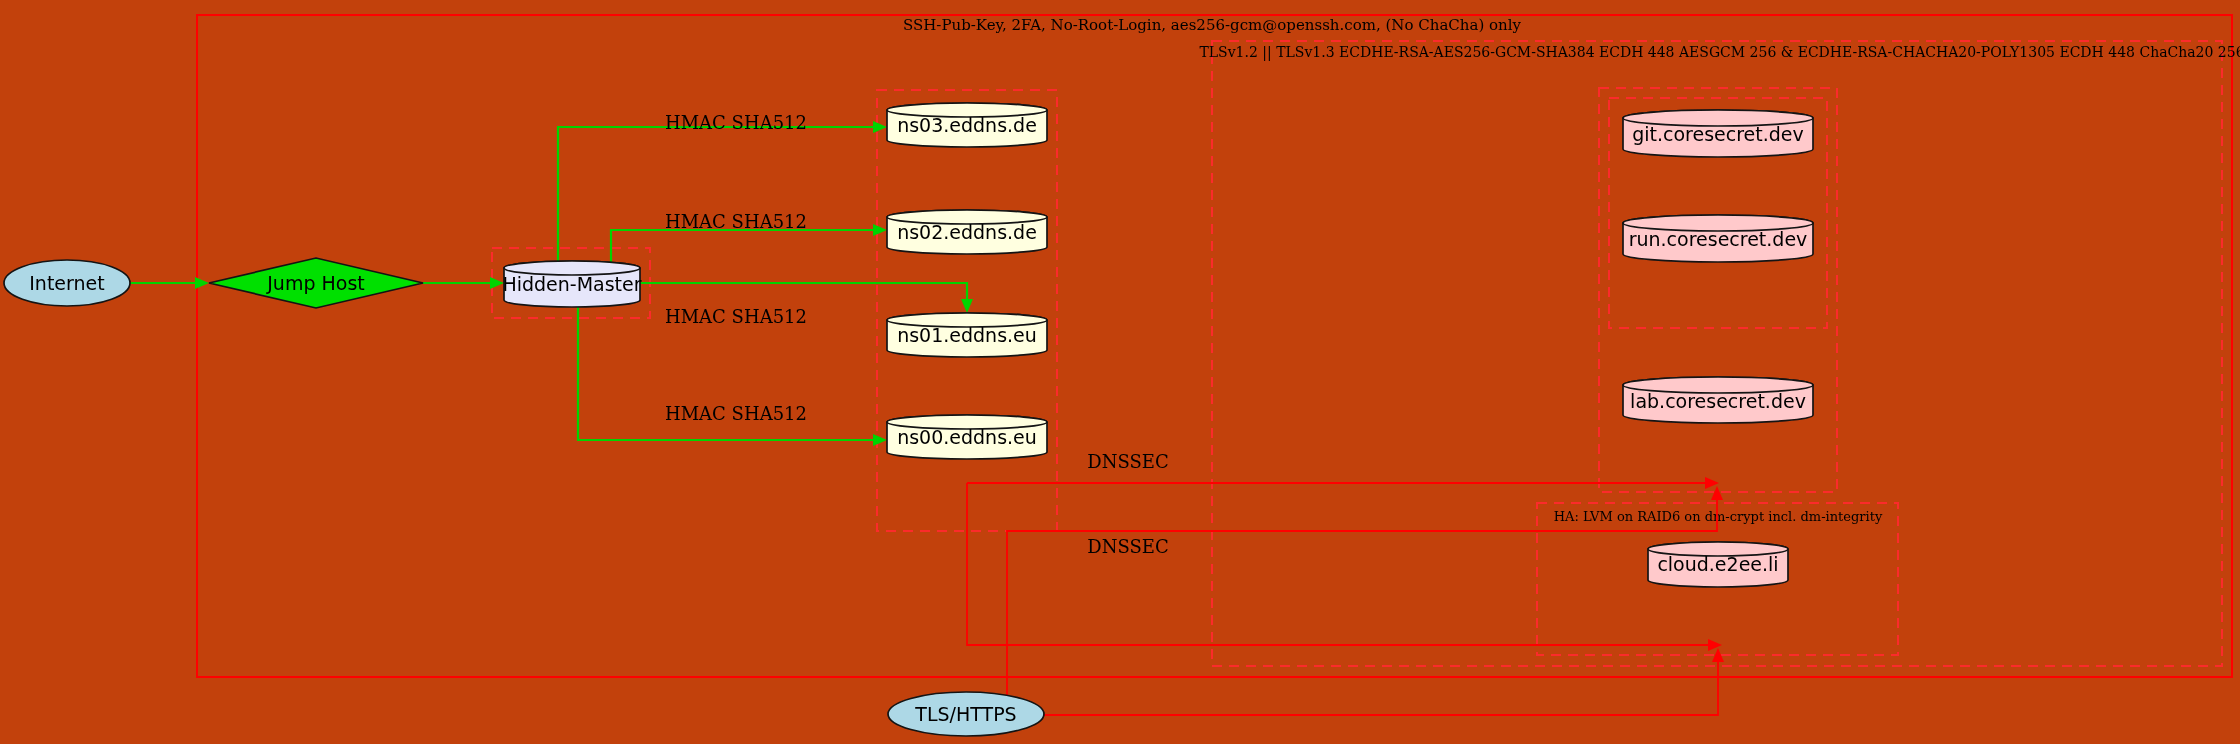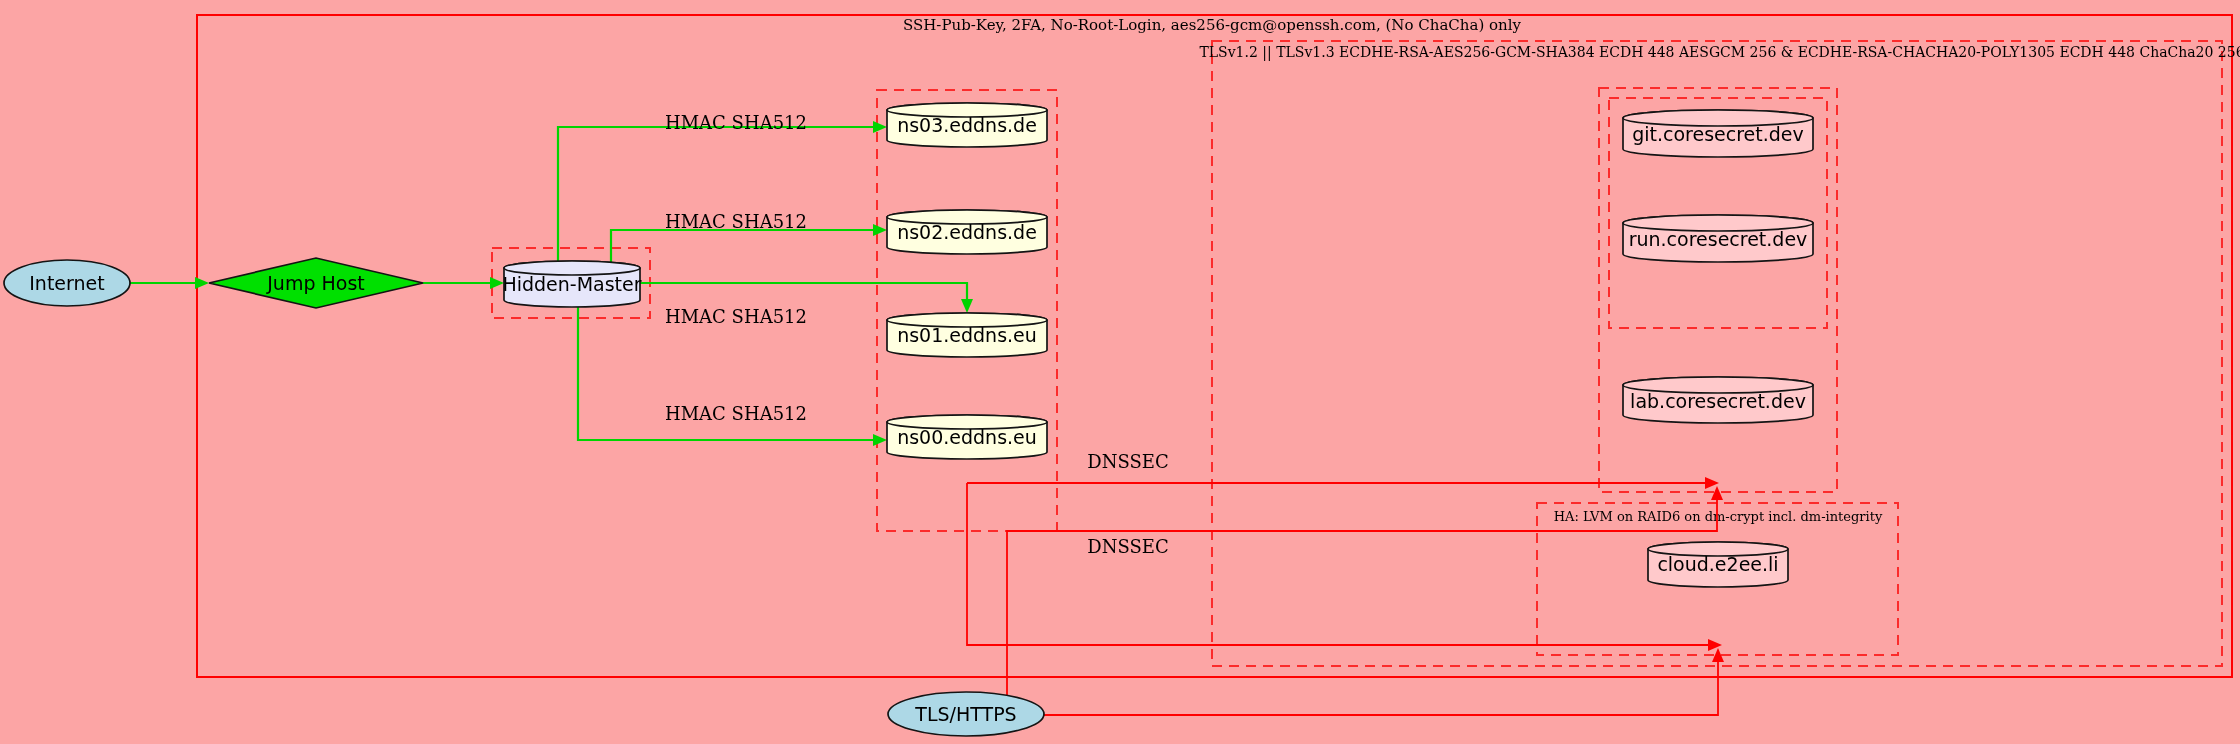--- a/index.html
+++ b/index.html
@@ -1,16 +1,16 @@
 <!DOCTYPE html>
 <html><head>
 <meta charset="utf-8">
 <style>
   html,body{margin:0;padding:0;background:#ffffff;}
-  .stage{width:2240px;height:744px;position:relative;background:#fca5a5;}
+  .stage{width:2240px;height:744px;position:relative;background:#c2410c;}
   svg{display:block;}
   text{user-select:none;}
   .node-label{font-family:"DejaVu Sans","Liberation Sans",sans-serif;font-size:19px;fill:#000000;}
   .edge-label{font-family:"DejaVu Serif","Liberation Serif",serif;font-size:18px;fill:#000000;}
   .cluster-label{font-family:"DejaVu Serif","Liberation Serif",serif;fill:#000000;}
   .cluster-label.ssh{font-size:15px;}
   .cluster-label.tls{font-size:14px;}
   .cluster-label.ha{font-size:13px;}
   .gline{stroke:#00d400;stroke-width:2.2;fill:none;}
   .rline{stroke:#ff0000;stroke-width:1.8;fill:none;}

